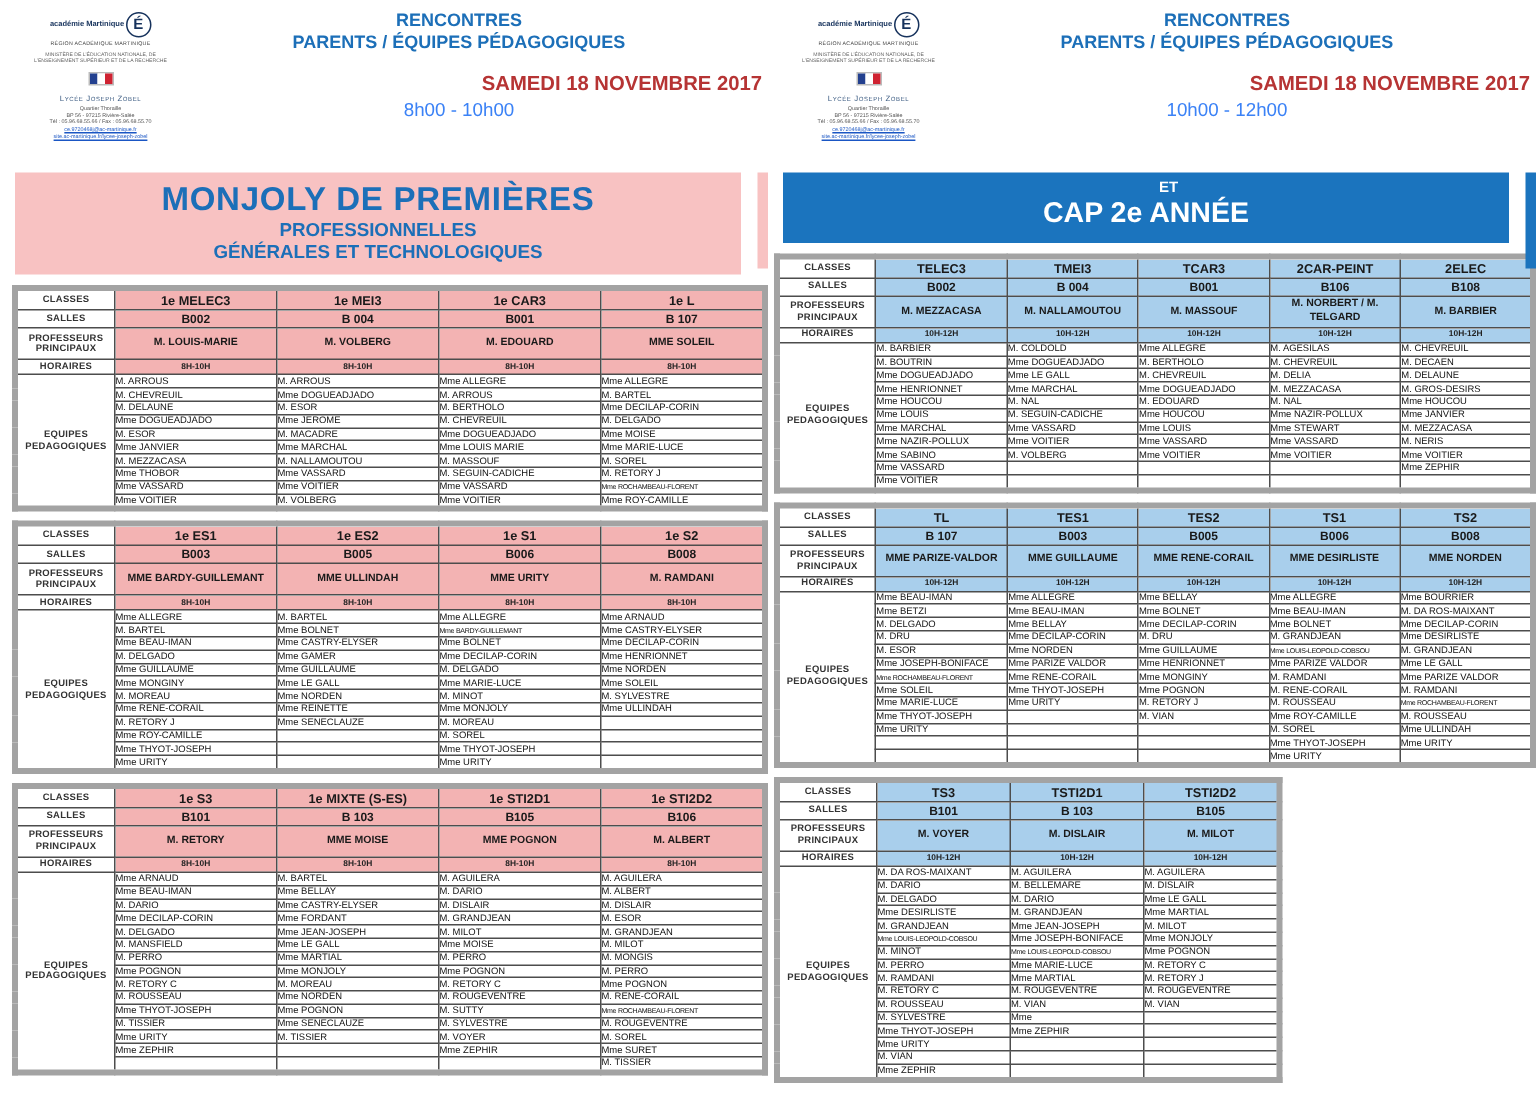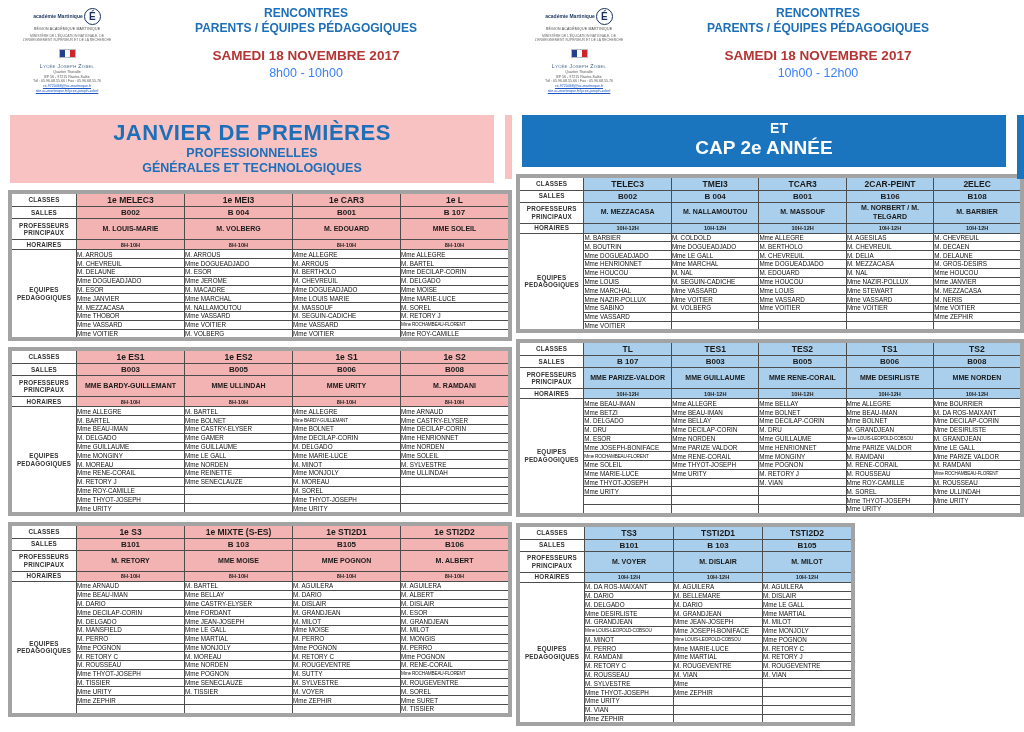--- a/index.html
+++ b/index.html
@@ -22,31 +22,31 @@
   .acad-sub{font-size:3.5px;color:#444;letter-spacing:.2px;margin-top:2px;}
   .ministry{font-size:3.4px;color:#666;margin-top:3px;line-height:1.25;}
   .flag{display:inline-flex;margin-top:3px;height:7px;border:.5px solid #bbb;}
   .flag span{display:block;width:5px;height:7px;}
   .flag .fb{background:#23408f;} .flag .fw{background:#fff;} .flag .fr{background:#cf2332;}
   .school-name{font-size:5.2px;color:#3a5a80;font-variant:small-caps;letter-spacing:.4px;margin-top:3px;}
   .addr{font-size:3.6px;color:#555;line-height:1.3;}
   .lnk{font-size:3.6px;color:#1a56c4;text-decoration:underline;line-height:1.3;}
   .hdr-text{position:absolute;left:104px;right:4px;top:6px;text-align:center;}
   .t-line{color:#1c6fb8;font-weight:bold;font-size:12px;line-height:1.25;}
-  .d-line{color:#b63434;font-weight:bold;font-size:13.5px;margin-top:12px;}
+  .d-line{color:#b63434;font-weight:bold;font-size:13.5px;margin-top:12px;text-align:right;}
   .h-line{color:#3b82f6;font-weight:normal;font-size:12.5px;margin-top:3px;}
 
   
   .banner{margin:2px 18px 5px 10px;padding:5px 0 7px 0;text-align:center;line-height:1.2;}
   .banner.pink{background:#f8c2c2;color:#1c6fb8;}
   .banner.blue{background:#1b74be;color:#ffffff;}
   .b-l1{font-size:22px;font-weight:bold;letter-spacing:.5px;}
   .b-l2{font-size:12.5px;font-weight:bold;}
   .b-l3{font-size:12.5px;font-weight:bold;}
-  .banner.blue .b-l2{font-size:14px;padding-left:30px;}
+  .banner.blue .b-l2{font-size:10px;padding-left:30px;}
   .banner.blue .b-l3{font-size:19px;}
   .banner-strip{position:absolute;top:115px;right:0;width:7px;height:64px;}
   .banner-strip.pink{background:#f8c2c2;}
   .banner-strip.blue{background:#1b74be;}
 
   
   .tables{padding:2px 0 0 8px;}
   #page-right .tables{padding-left:4px;}
   table.grid{border-collapse:collapse;table-layout:fixed;margin-bottom:6px;border:4px solid #a3a3a3;}
   table.grid td{border:1px solid #4d4d4d;overflow:hidden;padding:0;vertical-align:middle;}
@@ -88,21 +88,21 @@
       <div class="lnk">site.ac-martinique.fr/lycee-joseph-zobel</div>
     </div>
     <div class="hdr-text">
       <div class="t-line">RENCONTRES</div>
       <div class="t-line">PARENTS / ÉQUIPES PÉDAGOGIQUES</div>
       <div class="d-line">SAMEDI 18 NOVEMBRE 2017</div>
       <div class="h-line">8h00 - 10h00</div>
     </div>
   </div>
   <div class="banner pink">
-    <div class="b-l1">JANVIER DE PREMIÈRES</div>
+    <div class="b-l1">MONJOLY DE PREMIÈRES</div>
     <div class="b-l2">PROFESSIONNELLES</div>
     <div class="b-l3">GÉNÉRALES ET TECHNOLOGIQUES</div>
   </div>
   <div class="banner-strip pink"></div>
   <div class="tables">
     <div>
         <table class="grid">
           <tbody>
             <tr class="classes">
               <td class="lbl">CLASSES</td>

